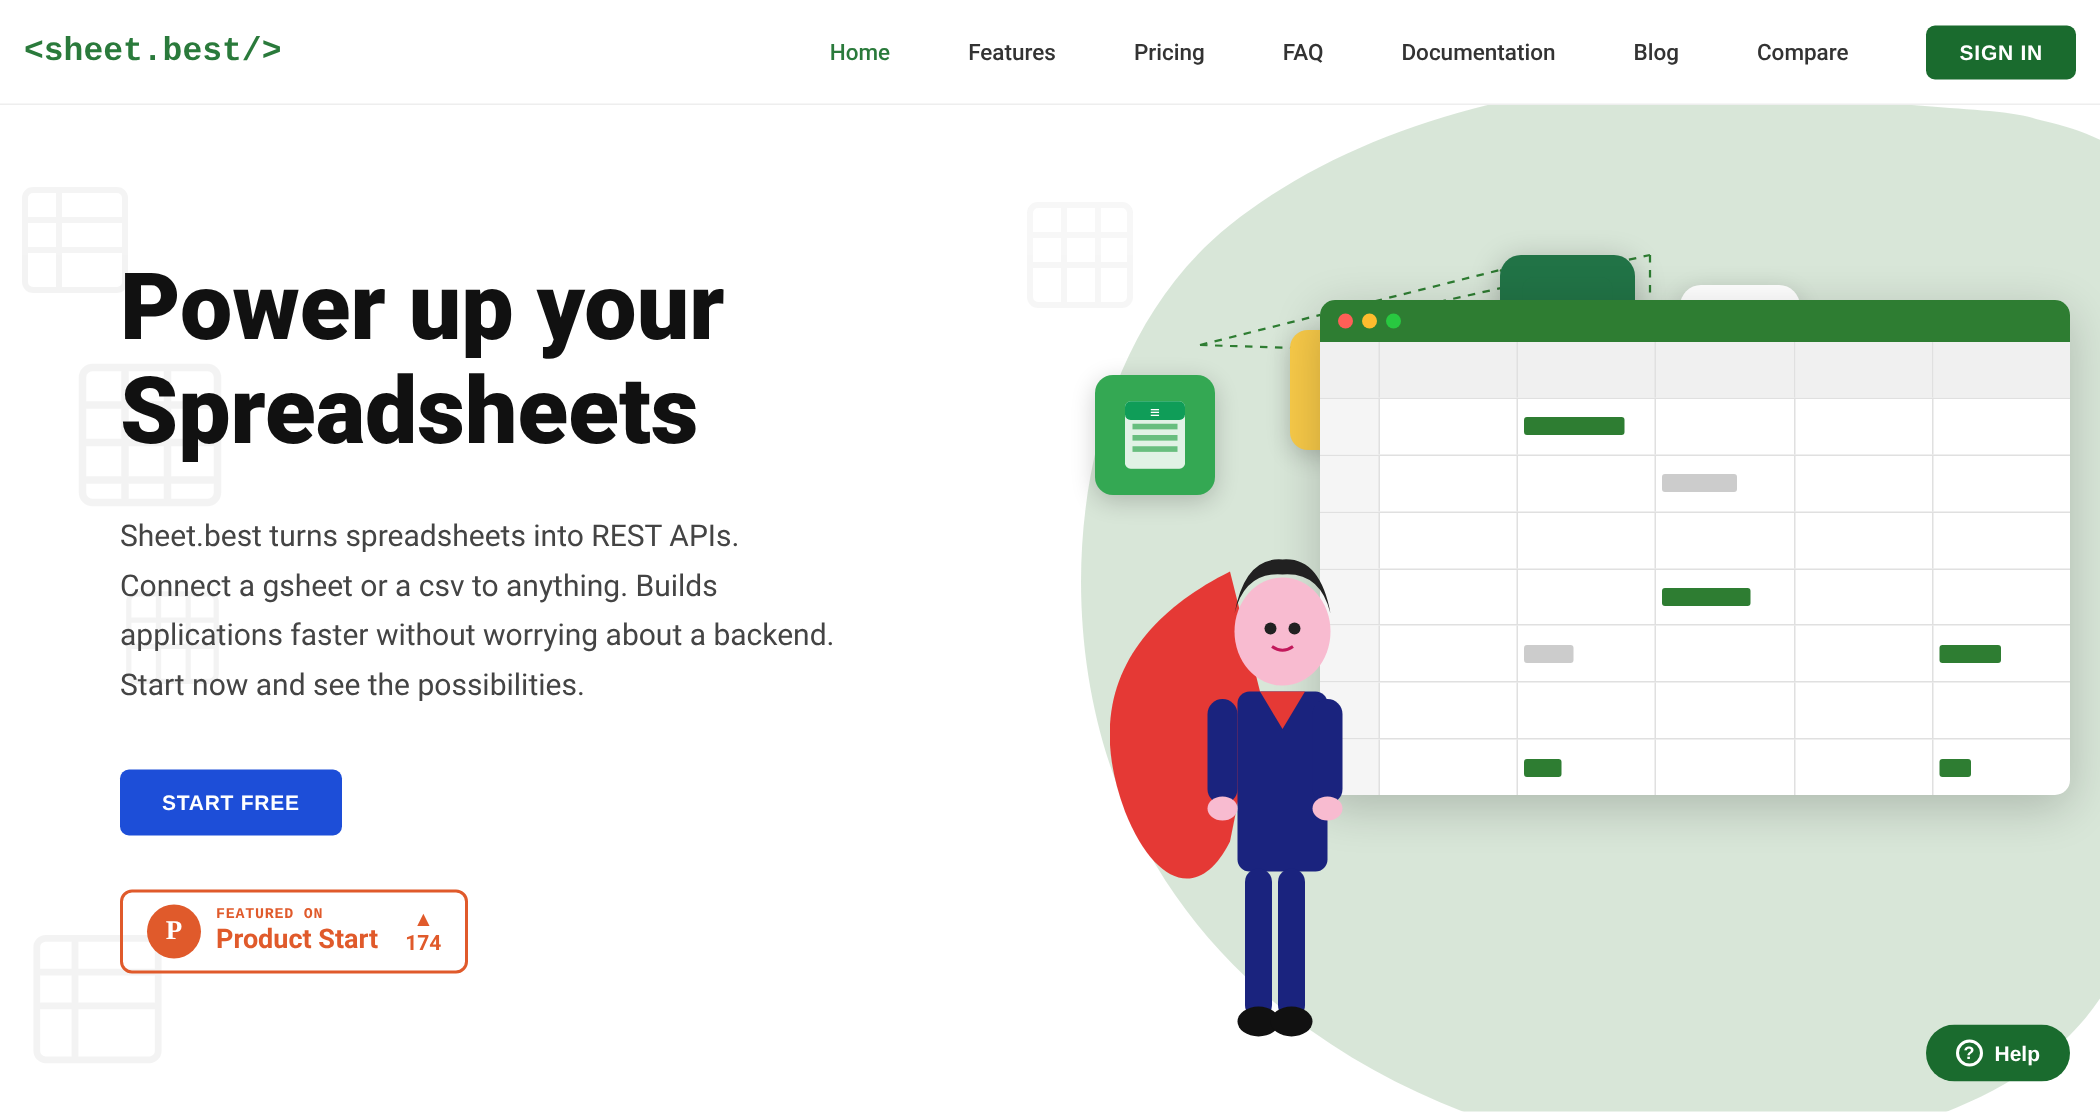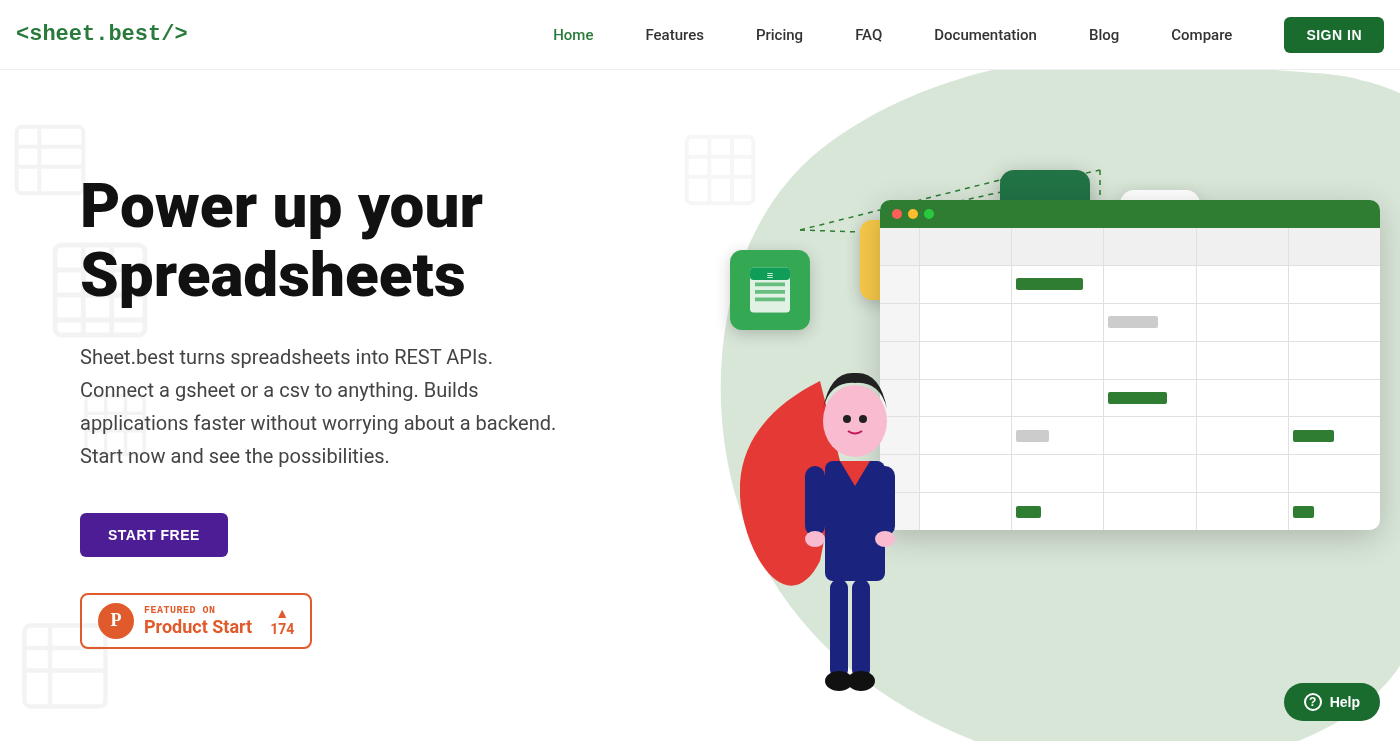--- a/index.html
+++ b/index.html
@@ -34,21 +34,21 @@
       position: relative; z-index: 5;
     }
     .hero-title {
       font-size: 62px; font-weight: 900; line-height: 1.1; color: #111; margin-bottom: 32px;
     }
     .hero-desc {
       font-size: 20px; color: #444; line-height: 1.65; max-width: 480px; margin-bottom: 40px;
     }
     .hero-buttons { display: flex; gap: 16px; margin-bottom: 36px; }
     .btn-start {
-      background: #4c1d95; color: #fff; border: none;
+      background: #1d4ed8; color: #fff; border: none;
       padding: 14px 28px; border-radius: 6px; font-size: 14px;
       font-weight: 700; cursor: pointer; letter-spacing: 0.5px;
     }
     .btn-explore {
       background: #fff; color: #333; border: 2px solid #333;
       padding: 14px 28px; border-radius: 6px; font-size: 14px;
       font-weight: 700; cursor: pointer;
     }
 
     

